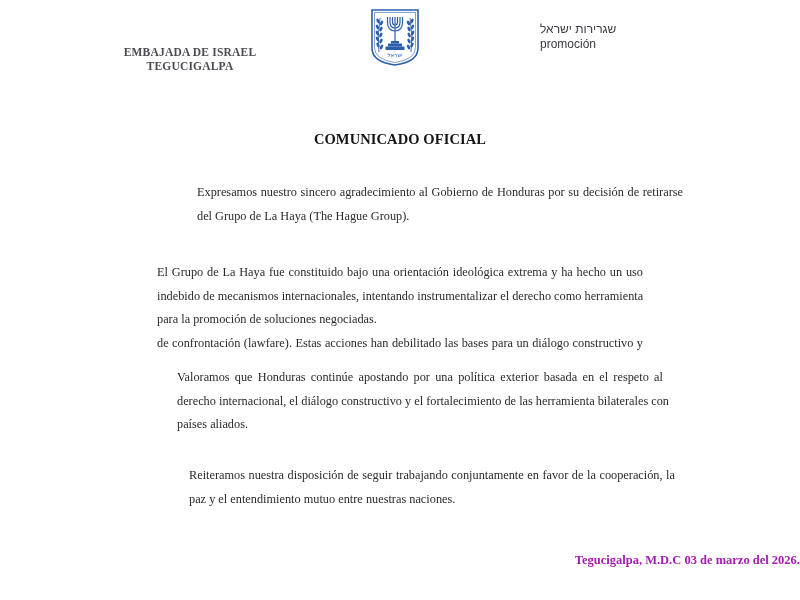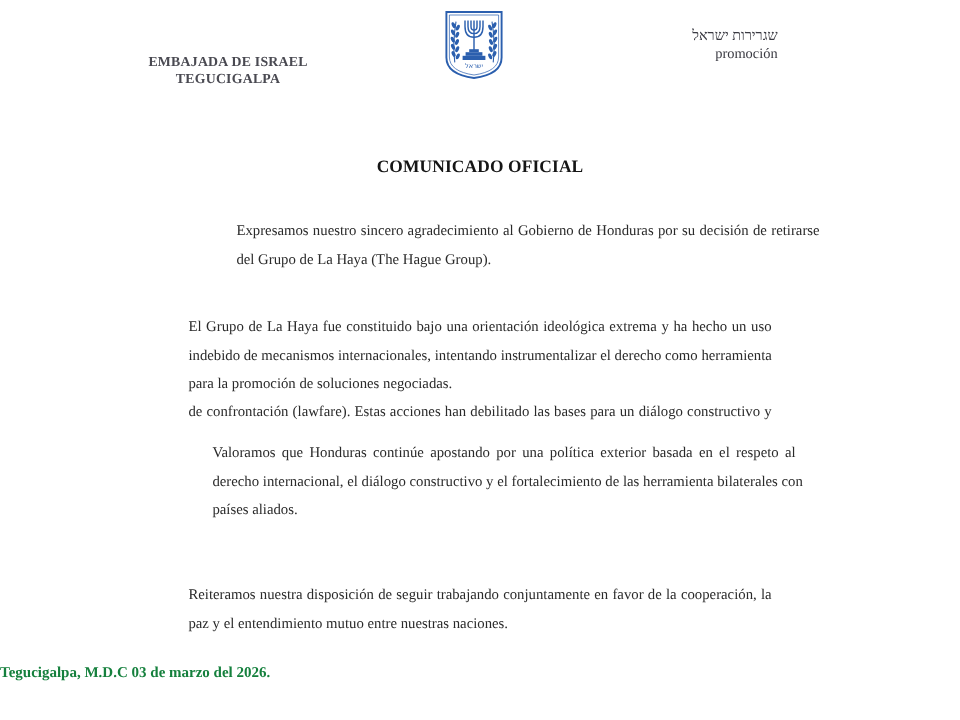--- a/index.html
+++ b/index.html
@@ -27,23 +27,23 @@
       line-height: 14px;
       color: #4a4a52;
       letter-spacing: 0.2px;
       margin-top: 22px;
     }
     .letterhead-right {
       position: absolute;
       left: 540px;
       top: 22px;
       width: 108px;
-      text-align: right;
+      text-align: left;
       direction: rtl;
-      font-family: Liberation Serif, serif;
+      font-family: Liberation Sans, sans-serif;
       font-size: 12px;
       line-height: 15px;
       color: #3a3a42;
     }
     .crest {
       position: absolute;
       left: 370px;
       top: 8px;
       width: 50px;
       height: 58px;
@@ -73,30 +73,30 @@
       text-align: justify;
       text-align-last: justify;
       white-space: nowrap;
     }
     .para .ln.last {
       text-align-last: left;
     }
     .p1 { top: 181px; margin-left: 40px; }
     .p2 { top: 261px; font-family: Liberation Serif, serif; }
     .p3 { top: 366px; margin-left: 20px; }
-    .p4 { top: 484px; }
+    .p4 { top: 464px; margin-left: 32px; }
     .signature {
       position: absolute;
       left: 0;
       right: 0;
       top: 553px;
-      text-align: left;
+      text-align: right;
       font-weight: bold;
       font-size: 12.5px;
-      color: #15803d;
+      color: #a21caf;
     }
   </style>
 </head>
 <body>
 
 <div>
   <div class="letterhead-left">
     <div>EMBAJADA DE ISRAEL</div>
     <div>TEGUCIGALPA</div>
   </div>

